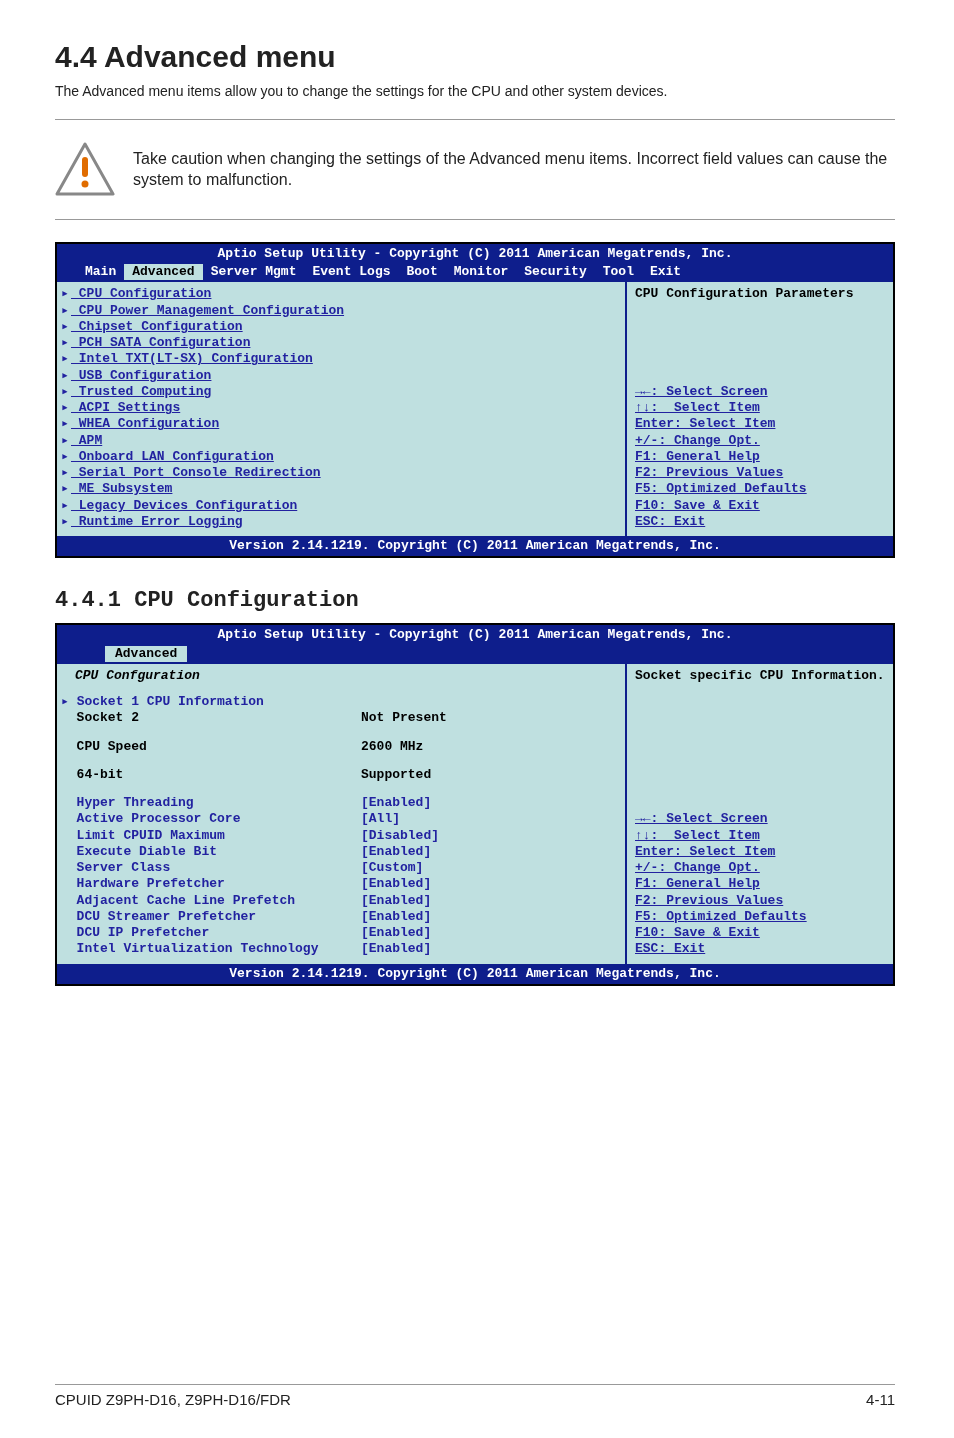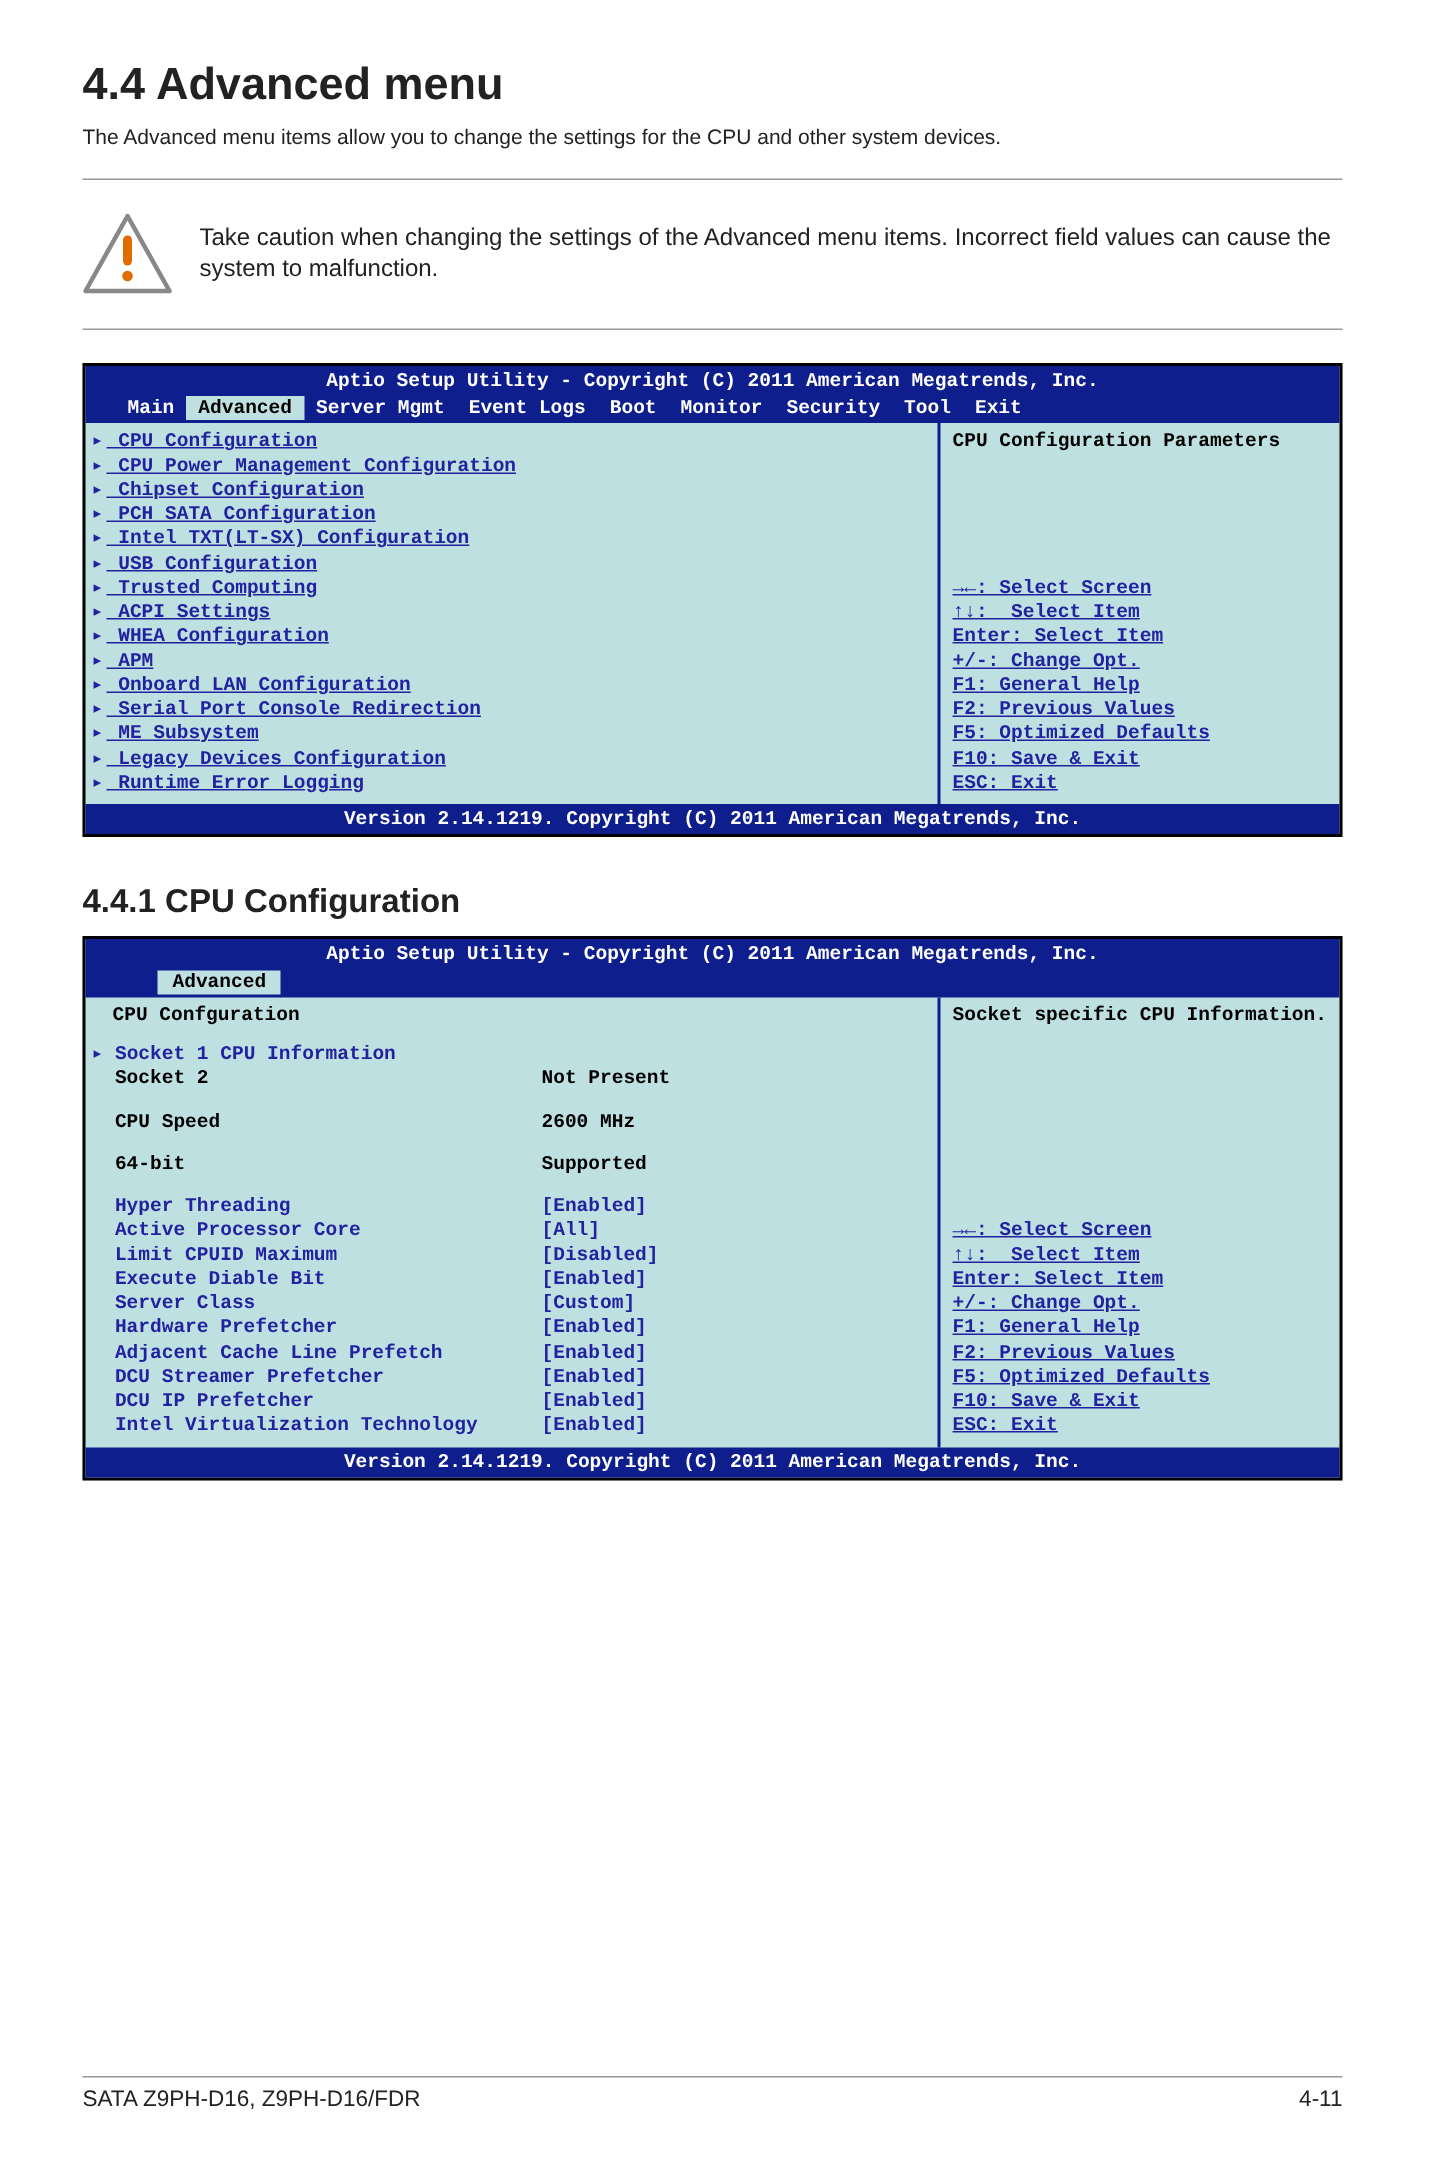--- a/index.html
+++ b/index.html
@@ -25,20 +25,21 @@
   }
   h1.section-title {
     font-size: 30px;
     font-weight: bold;
     margin: 0 0 8px 0;
   }
   h2.sub-title {
     font-size: 22px;
     font-weight: bold;
     margin: 30px 0 10px 0;
+    font-family: Liberation Mono, monospace;
   }
   p.intro {
     font-size: 14px;
     line-height: 1.35;
     margin: 0 0 18px 0;
   }
   
   .note-row {
     display: flex;
     align-items: center;
@@ -235,21 +236,21 @@
   <div class="bios">
     <div class="bios-header">
       <div class="bios-title">Aptio Setup Utility - Copyright (C) 2011 American Megatrends, Inc.</div>
       <div class="bios-tabs">
         <span style="width:28px;"></span>
         <span class="tab active single">Advanced</span>
       </div>
     </div>
     <div class="bios-body">
       <div class="bios-left">
-        <div class="setting-row black-text" style="padding-left:14px; margin-bottom:10px;">
+        <div class="setting-row black-text" style="padding-left:14px; margin-bottom:10px;font-style:italic;">
           <span>CPU Confguration</span>
         </div>
         <div id="bios2-rows">
             <div class="setting-row">
               <span class="setting-label">▸ Socket 1 CPU Information</span>
               <span class="setting-value"></span>
             </div>
             <div class="setting-row black-text">
               <span class="setting-label">  Socket 2</span>
               <span class="setting-value">Not Present</span>
@@ -320,17 +321,17 @@
             <div class="menu-line">F5: Optimized Defaults</div>
             <div class="menu-line">F10: Save &amp; Exit</div>
             <div class="menu-line">ESC: Exit</div>
           </div>
       </div>
     </div>
     <div class="bios-footer">Version 2.14.1219. Copyright (C) 2011 American Megatrends, Inc.</div>
   </div>
 
   <div class="page-footer">
-    <span>SATA Z9PH-D16, Z9PH-D16/FDR</span>
+    <span>CPUID Z9PH-D16, Z9PH-D16/FDR</span>
     <span>4-11</span>
   </div>
 
 </div>
 
 </body></html>

